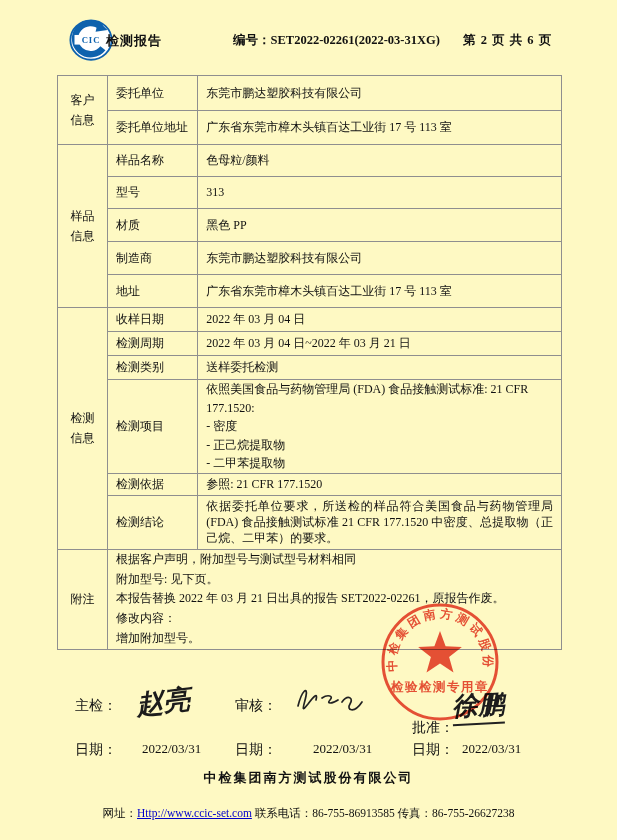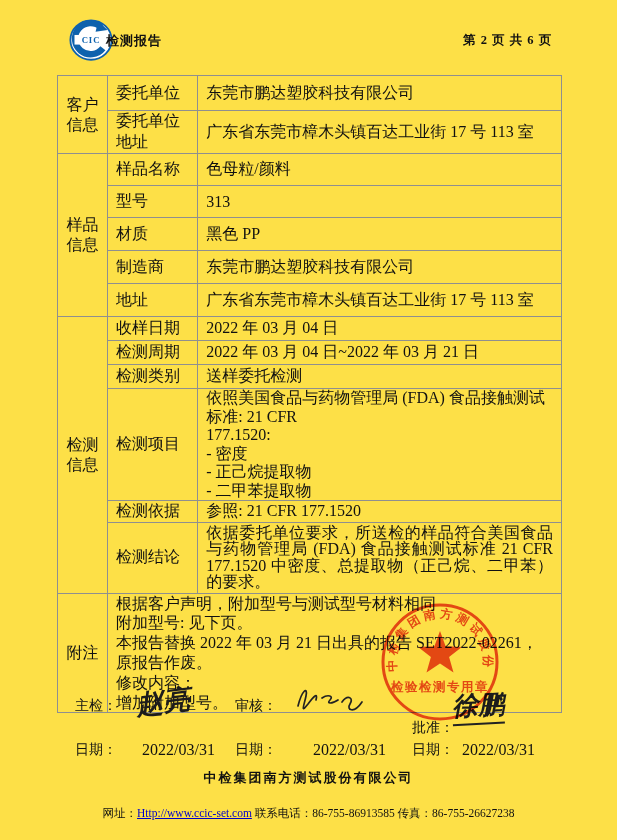--- a/index.html
+++ b/index.html
@@ -1,28 +1,28 @@
 <!DOCTYPE html>
 <html><head>
 <meta charset="utf-8">
 <style>
   html,body{margin:0;padding:0;background:#fff;}
   .page{
-    position:relative;width:617px;height:840px;background:#fde047;overflow:hidden;
+    position:relative;width:617px;height:840px;background:#fef9c3;overflow:hidden;
     font-family:"Liberation Serif","DejaVu Serif",serif;color:#111;
   }
   
   .hdr-logo{position:absolute;left:68px;top:18px;width:46px;height:44px;}
   .hdr-title{position:absolute;left:106px;top:32px;font-size:13px;font-weight:bold;letter-spacing:1px;}
   .hdr-no{position:absolute;left:233px;top:32px;font-size:12.5px;font-weight:bold;}
   .hdr-page{position:absolute;left:463px;top:32px;font-size:12.5px;font-weight:bold;letter-spacing:1px;}
   
   table.rep{
     position:absolute;left:57px;top:75px;width:505px;
-    border-collapse:collapse;table-layout:fixed;font-size:16px;color:#111;
+    border-collapse:collapse;table-layout:fixed;font-size:12px;color:#111;
   }
   table.rep td{border:1px solid #8f8f8f;padding:0 8px;vertical-align:middle;overflow:hidden;}
   td.sec{text-align:center;padding:0 4px;line-height:20px;}
   td.lbl{padding-left:9px;}
   td.val{padding-left:10px;padding-right:10px;}
   .ml-line{line-height:18.5px;}
   .concl{line-height:16.4px;text-align:justify;margin:2px 0;}
   .note-line{line-height:19.8px;}
   
   .abs{position:absolute;}
@@ -30,21 +30,21 @@
   .handwrite{
     font-size:27px;font-weight:bold;color:#1c1c1c;
     font-style:italic;transform:rotate(-7deg);display:inline-block;
     font-family:"DejaVu Serif","Liberation Serif",serif;
   }
   .handwrite2{
     font-size:26px;font-weight:bold;color:#1c1c1c;font-style:italic;
     transform:rotate(-3deg);display:inline-block;border-bottom:2px solid #222;
     font-family:"DejaVu Serif","Liberation Serif",serif;
   }
-  .dateval{font-size:16px;}
+  .dateval{font-size:13px;}
   
   .stamp{position:absolute;left:378px;top:598px;width:124px;height:128px;opacity:0.88;mix-blend-mode:multiply;pointer-events:none;}
   
   .ft-company{position:absolute;left:0;top:769px;width:617px;text-align:center;font-size:13px;font-weight:bold;letter-spacing:2px;}
   .ft-line2{position:absolute;left:0;top:790px;width:617px;text-align:center;font-size:11.5px;}
   .ft-line3{position:absolute;left:0;top:806px;width:617px;text-align:center;font-size:11.5px;}
   .link{color:#0000cc;text-decoration:underline;}
 </style>
 </head>
 <body>
@@ -52,20 +52,21 @@
 <div class="page">
 
   <svg class="hdr-logo" viewBox="0 0 50 48">
     <ellipse cx="25" cy="24" rx="22.5" ry="21.5" fill="#fff" stroke="#0e62ad" stroke-width="2"></ellipse>
     <path d="M 36,10 A 17 17 0 1 0 38,33" fill="none" stroke="#0e62ad" stroke-width="7"></path>
     <path d="M 33,3 L 43,13 L 30,15 Z" fill="#0e62ad"></path>
     <rect x="7" y="18.5" width="36" height="10.5" fill="#ffffff"></rect>
     <text x="25" y="27.5" text-anchor="middle" font-size="9.5" font-weight="bold" fill="#0e62ad" font-family="'Liberation Serif',serif" letter-spacing="1">CIC</text>
   </svg>
   <div class="hdr-title">检测报告</div>
+  <div class="hdr-no"><span>编号：</span><span>SET2022-02261(2022-03-31XG)</span></div>
   <div class="hdr-page">第 2 页 共 6 页</div>
 
   <table class="rep">
     <colgroup>
         <col style="width:50px">
         <col style="width:90px">
         <col style="width:363px">
       </colgroup>
 
     <tbody>

